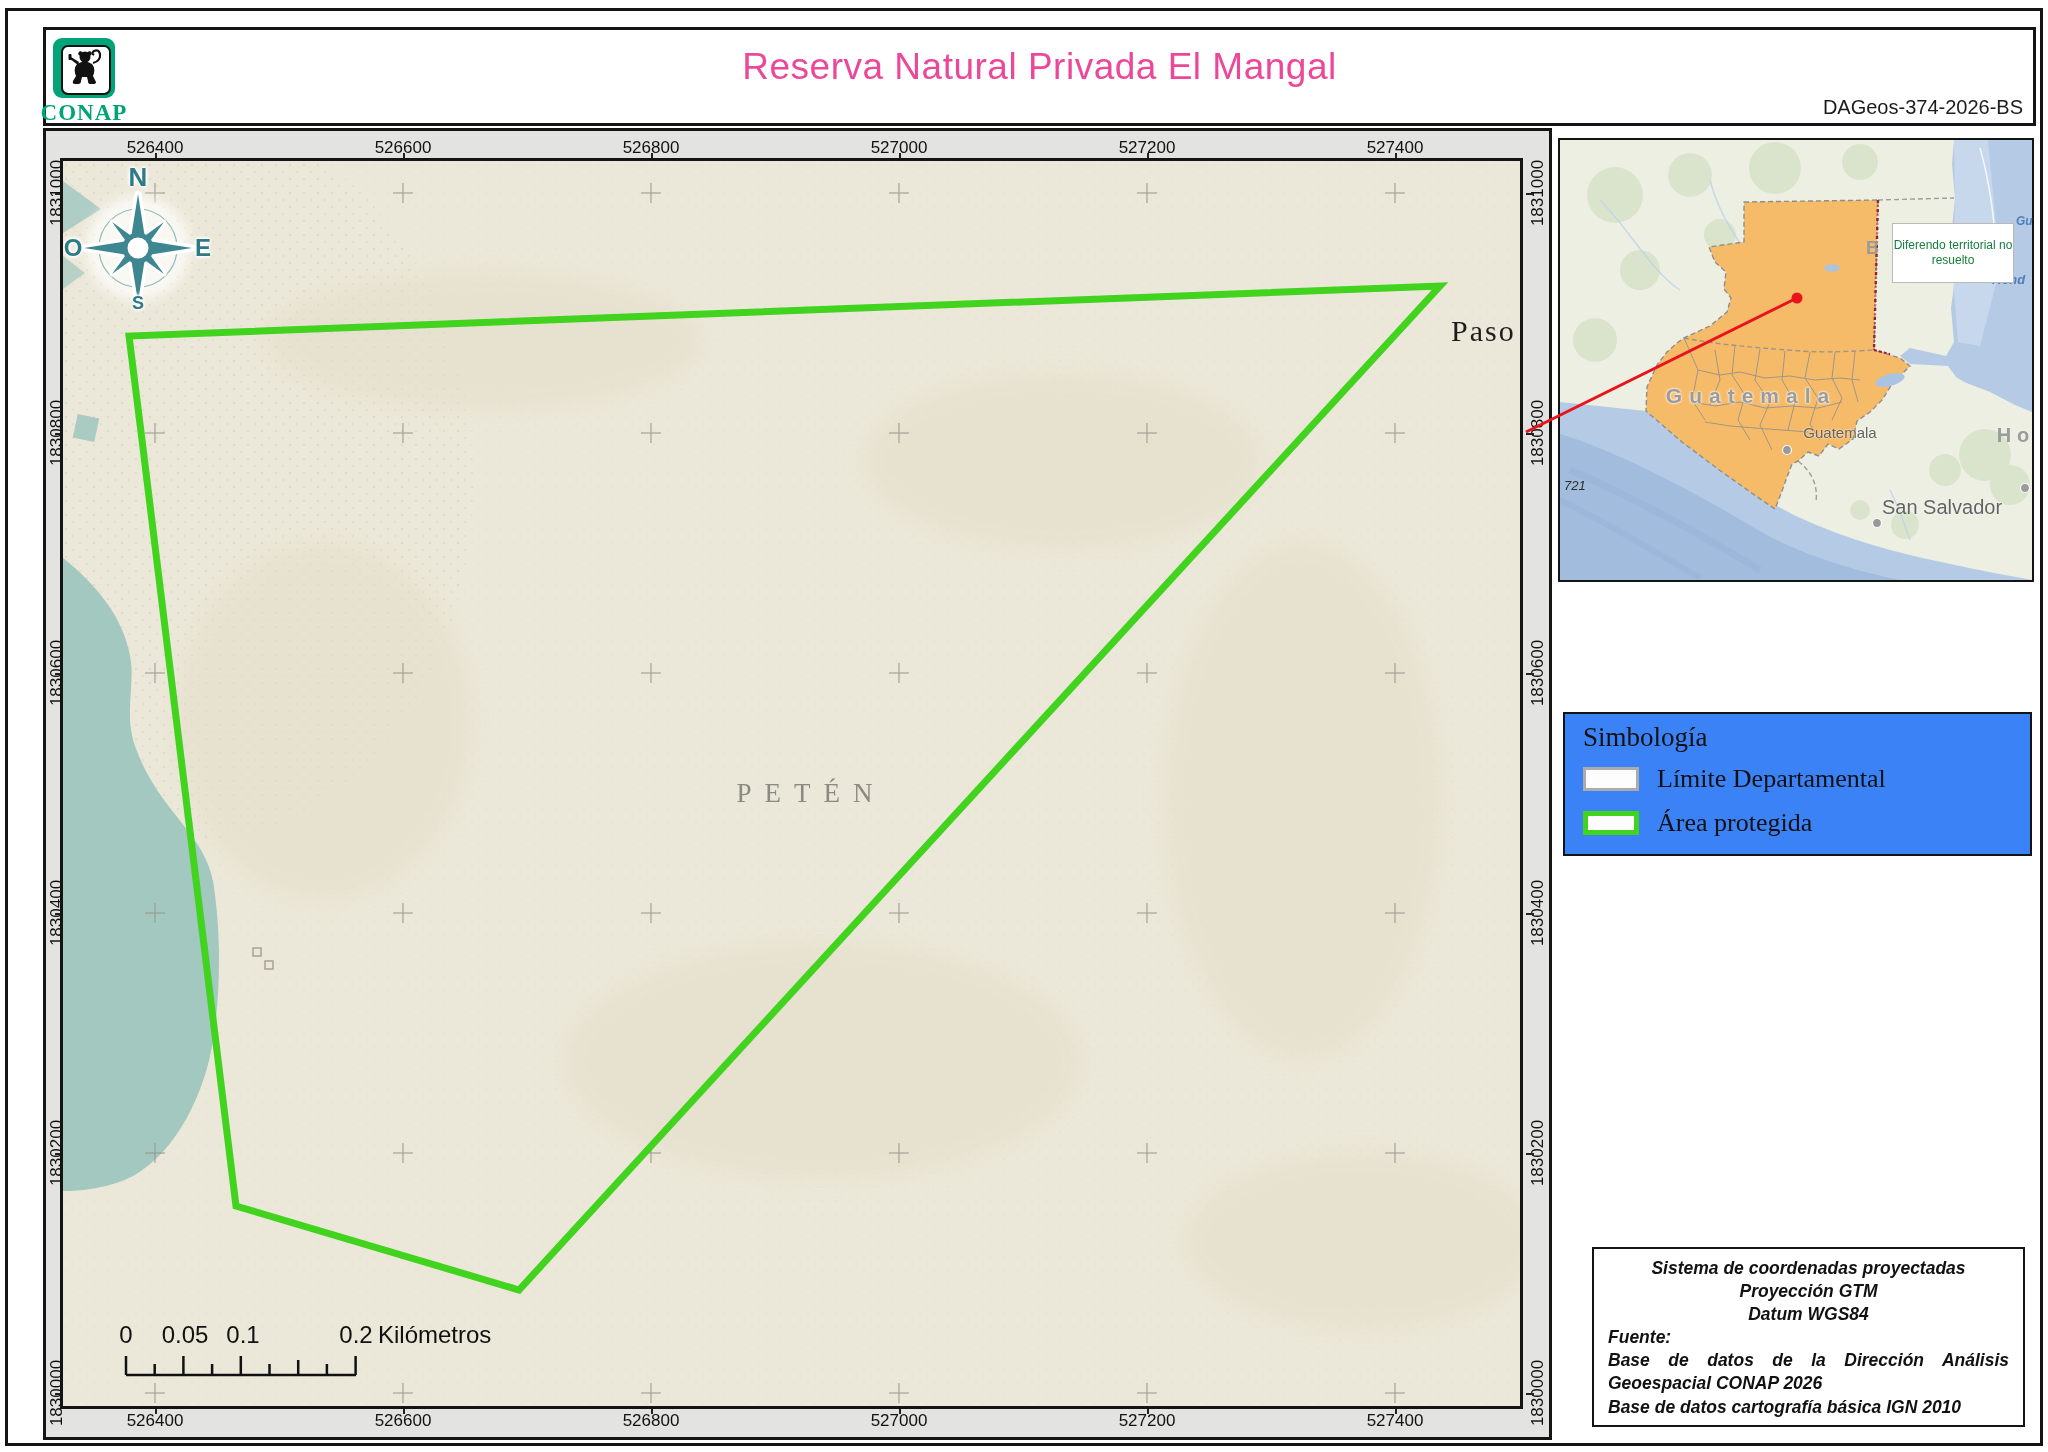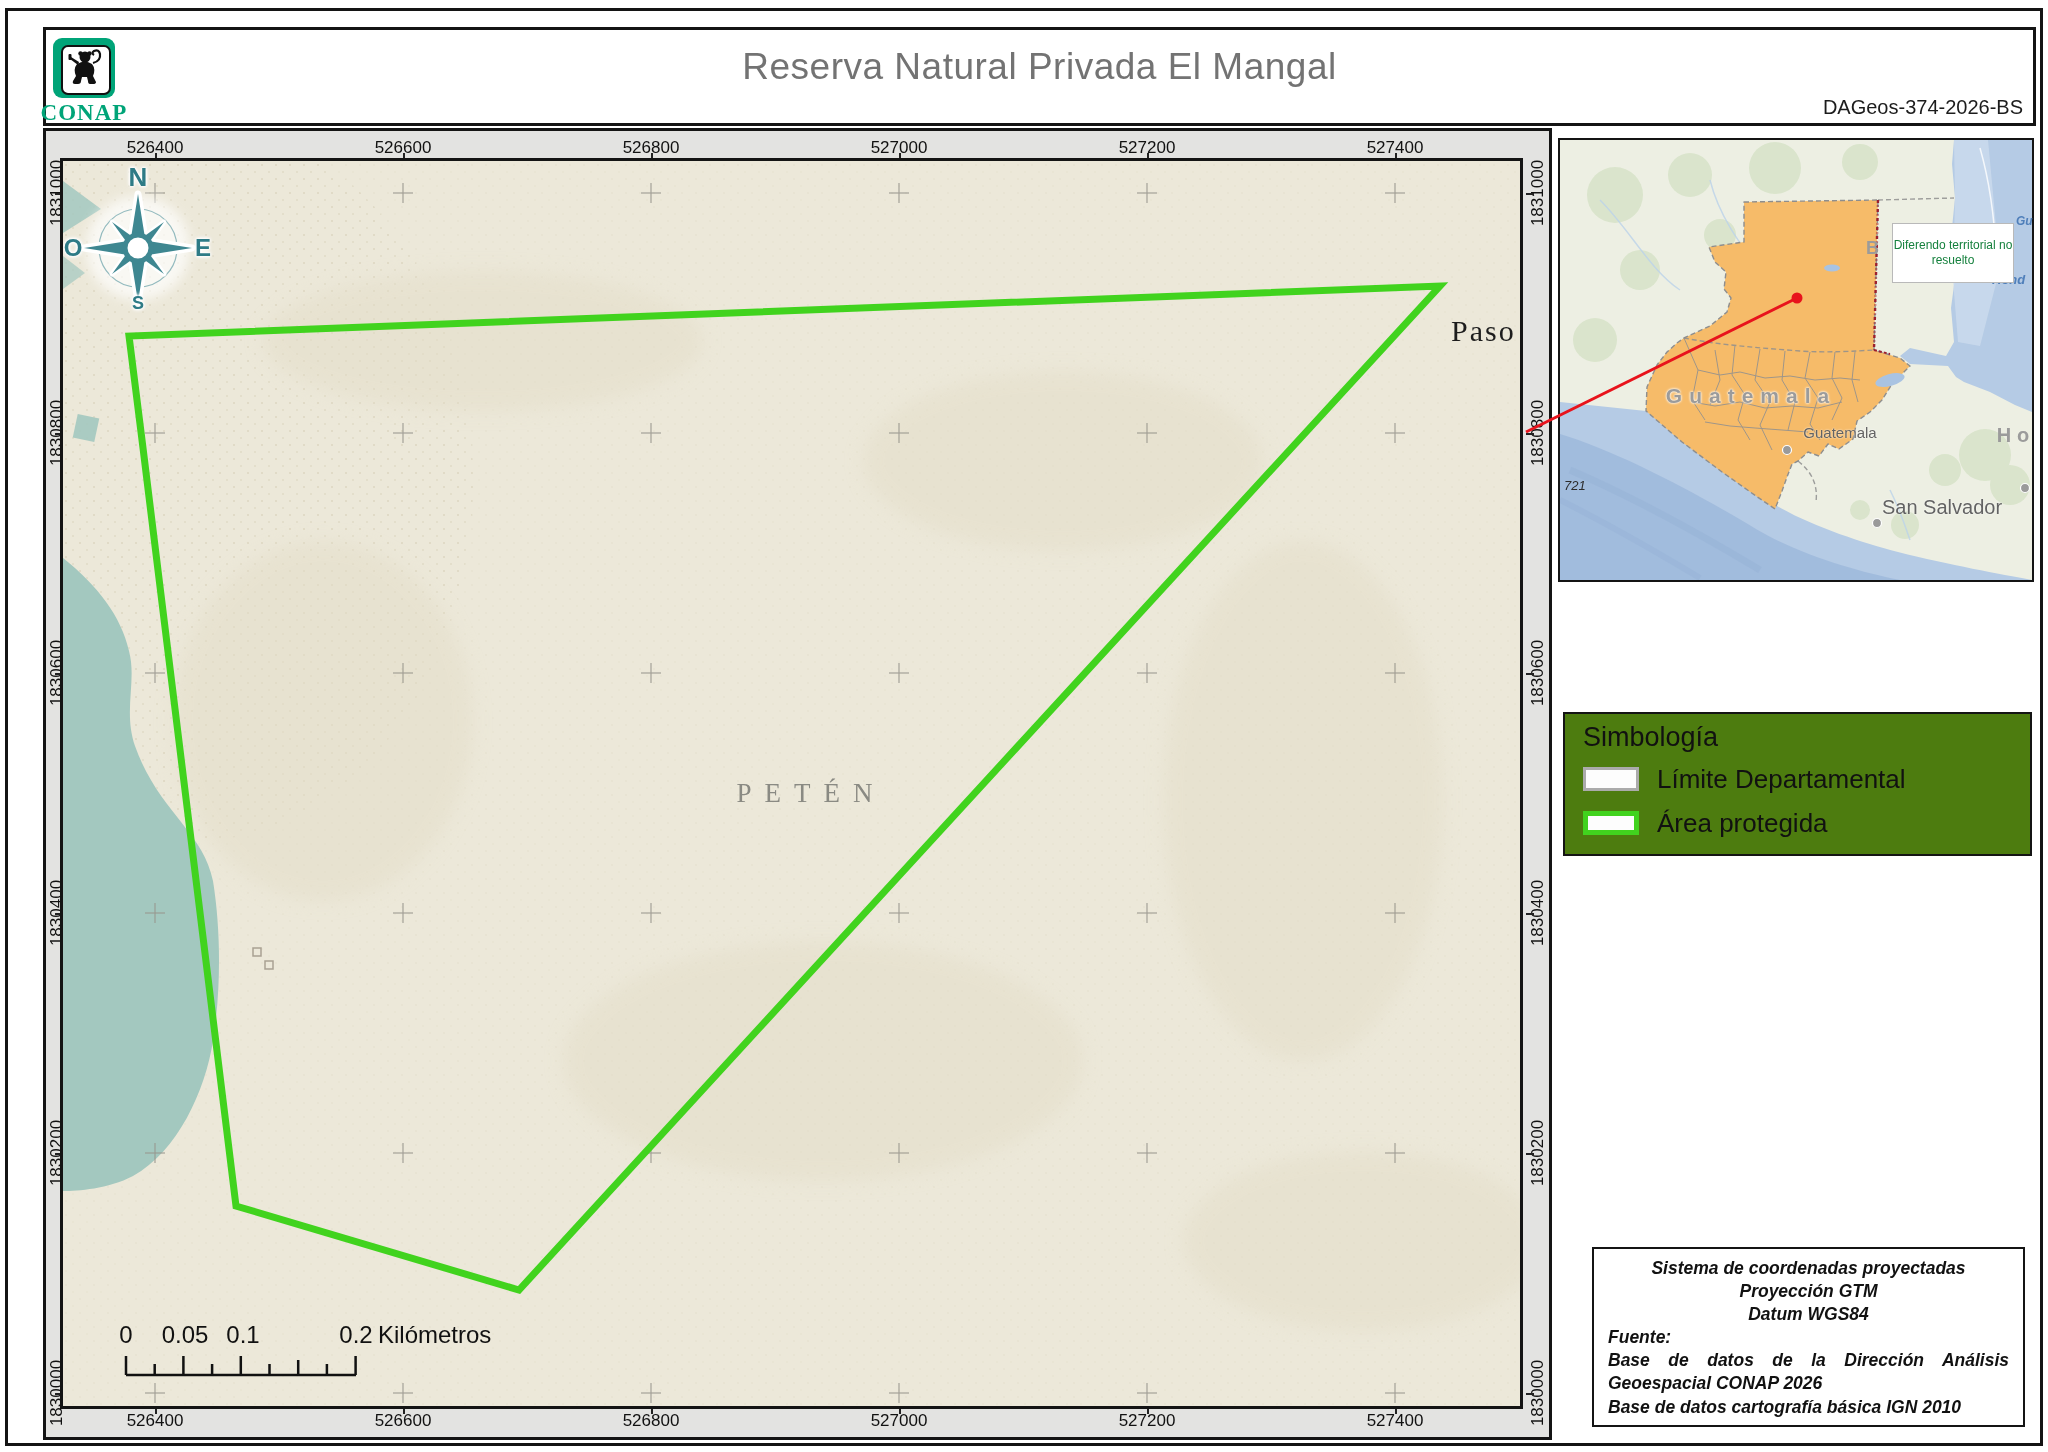--- a/index.html
+++ b/index.html
@@ -4,21 +4,21 @@
 <style>
   html,body{margin:0;padding:0;background:#fff;}
   #canvas{position:relative;width:2048px;height:1452px;background:#ffffff;
           font-family:"Liberation Sans",sans-serif;overflow:hidden;}
   .abs{position:absolute;}
   
   #outer-border{left:5px;top:8px;width:2032px;height:1432px;border:3px solid #141414;}
   
   #header-box{left:43px;top:27px;width:1987px;height:93px;border:3px solid #141414;background:#fff;}
   #page-title{width:100%;text-align:center;margin-top:16px;font-size:37px;font-weight:500;
-              letter-spacing:.5px;color:#737373;}
+              letter-spacing:.5px;color:#ec4899;}
   #doc-code{position:absolute;right:10px;bottom:4px;font-size:20px;color:#1c1c1c;}
   
   #logo{left:28px;top:12px;width:110px;height:88px;}
   #logo-square{position:absolute;left:25px;top:26px;width:62px;height:60px;background:#00a478;border-radius:9px;}
   #logo-inner{position:absolute;left:8px;top:7px;width:46px;height:46px;background:#fff;border-radius:7px;border:2px solid #111;}
   #logo-text{position:absolute;left:0px;top:88px;width:112px;text-align:center;font-family:"Liberation Serif",serif;
              font-weight:bold;font-size:23px;color:#00a478;letter-spacing:1px;}
   
   #map-frame{left:43px;top:128px;width:1503px;height:1306px;border:3px solid #141414;background:#e3e3e1;}
   #map-inner{left:14px;top:27px;width:1457px;height:1245px;border:3px solid #141414;background:#ece8d9;overflow:hidden;}
@@ -44,21 +44,21 @@
   #inset-city{left:1840px;top:432px;transform:translate(-50%,-50%);font-size:15px;color:#636363;text-shadow:0 0 2px #fff;}
   #inset-sansalvador{left:1942px;top:507px;transform:translate(-50%,-50%);font-size:20px;color:#636363;text-shadow:0 0 2px #fff;}
   #inset-honduras{left:2016px;top:435px;transform:translate(-50%,-50%);font-size:20px;font-weight:bold;letter-spacing:6px;color:#9b9b9b;}
   #inset-belize{left:1866px;top:238px;font-size:18px;font-weight:bold;color:#9b9b9b;}
   #inset-depth{left:1564px;top:478px;font-size:13px;font-style:italic;color:#2c2c2c;}
   #inset-sea1{left:2016px;top:214px;font-size:12px;font-weight:bold;font-style:italic;color:#4f7fba;}
   #inset-sea2{left:1992px;top:272px;font-size:13px;font-weight:bold;font-style:italic;color:#4f7fba;}
   #inset-note{left:1892px;top:223px;width:120px;height:58px;background:#fff;border:1px solid #b9b9b9;
       display:flex;align-items:center;justify-content:center;text-align:center;font-size:12px;line-height:1.25;color:#15803d;}
   
-  #legend{left:1563px;top:712px;width:465px;height:140px;border:2.5px solid #141414;background:#4d7c0f;}
+  #legend{left:1563px;top:712px;width:465px;height:140px;border:2.5px solid #141414;background:#3b82f6;font-family:Liberation Serif, serif;}
   #legend-title{position:absolute;left:18px;top:8px;font-size:27px;color:#111;}
   .legend-row{position:absolute;left:18px;height:30px;display:flex;align-items:center;}
   .legend-swatch{width:56px;height:24px;background:#fdfdfd;margin-right:18px;box-sizing:border-box;}
   .legend-swatch.gray{border:3px solid #ababab;}
   .legend-swatch.green{border:5px solid #41d31e;}
   .legend-label{font-size:26px;color:#111;}
   
   #source-box{left:1592px;top:1247px;width:433px;height:180px;border:2px solid #141414;background:#fff;
       box-sizing:border-box;padding:8px 14px;font-style:italic;font-weight:bold;font-size:17.5px;line-height:1.32;color:#111;}
   .src-center{text-align:center;}

